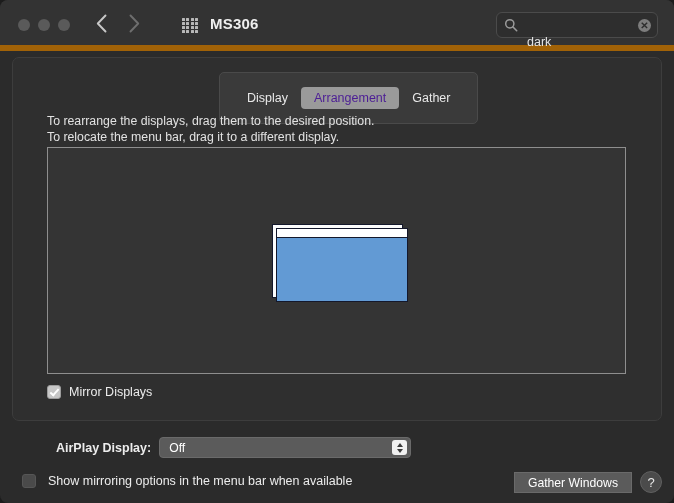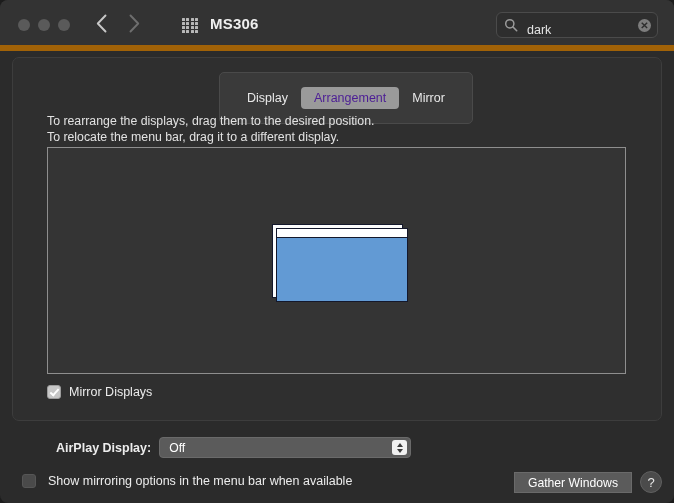--- a/index.html
+++ b/index.html
@@ -84,21 +84,21 @@
     border: 1px solid #4b4b4b;
     border-radius: 6px;
     box-sizing: border-box;
   }
   #search-icon {
     position: absolute;
     left: 7px; top: 5px;
   }
   #search-input {
     position: absolute;
-    left: 28px; top: 4px;
+    left: 28px; top: 16px;
     width: 105px; height: 24px;
     border: none;
     outline: none;
     background: transparent;
     color: #e4e4e4;
     font-family: "Liberation Sans", sans-serif;
     font-size: 12.5px;
   }
   #search-clear {
     position: absolute;
@@ -397,21 +397,21 @@
       <input id="search-input" type="text" value="dark" style="">
       <div id="search-clear">✕</div>
     </div>
   </div>
 
   <div id="panel"></div>
 
   <div id="tabbar">
     <div class="tab">Display</div>
     <div class="tab selected">Arrangement</div>
-    <div class="tab">Mirror</div>
+    <div class="tab">Gather</div>
   </div>
 
   <div id="instructions">
     <div>To rearrange the displays, drag them to the desired position.</div>
     <div>To relocate the menu bar, drag it to a different display.</div>
   </div>
 
   <div id="arrange-canvas">
     <div id="display-stack">
       <div id="display-back"></div>

